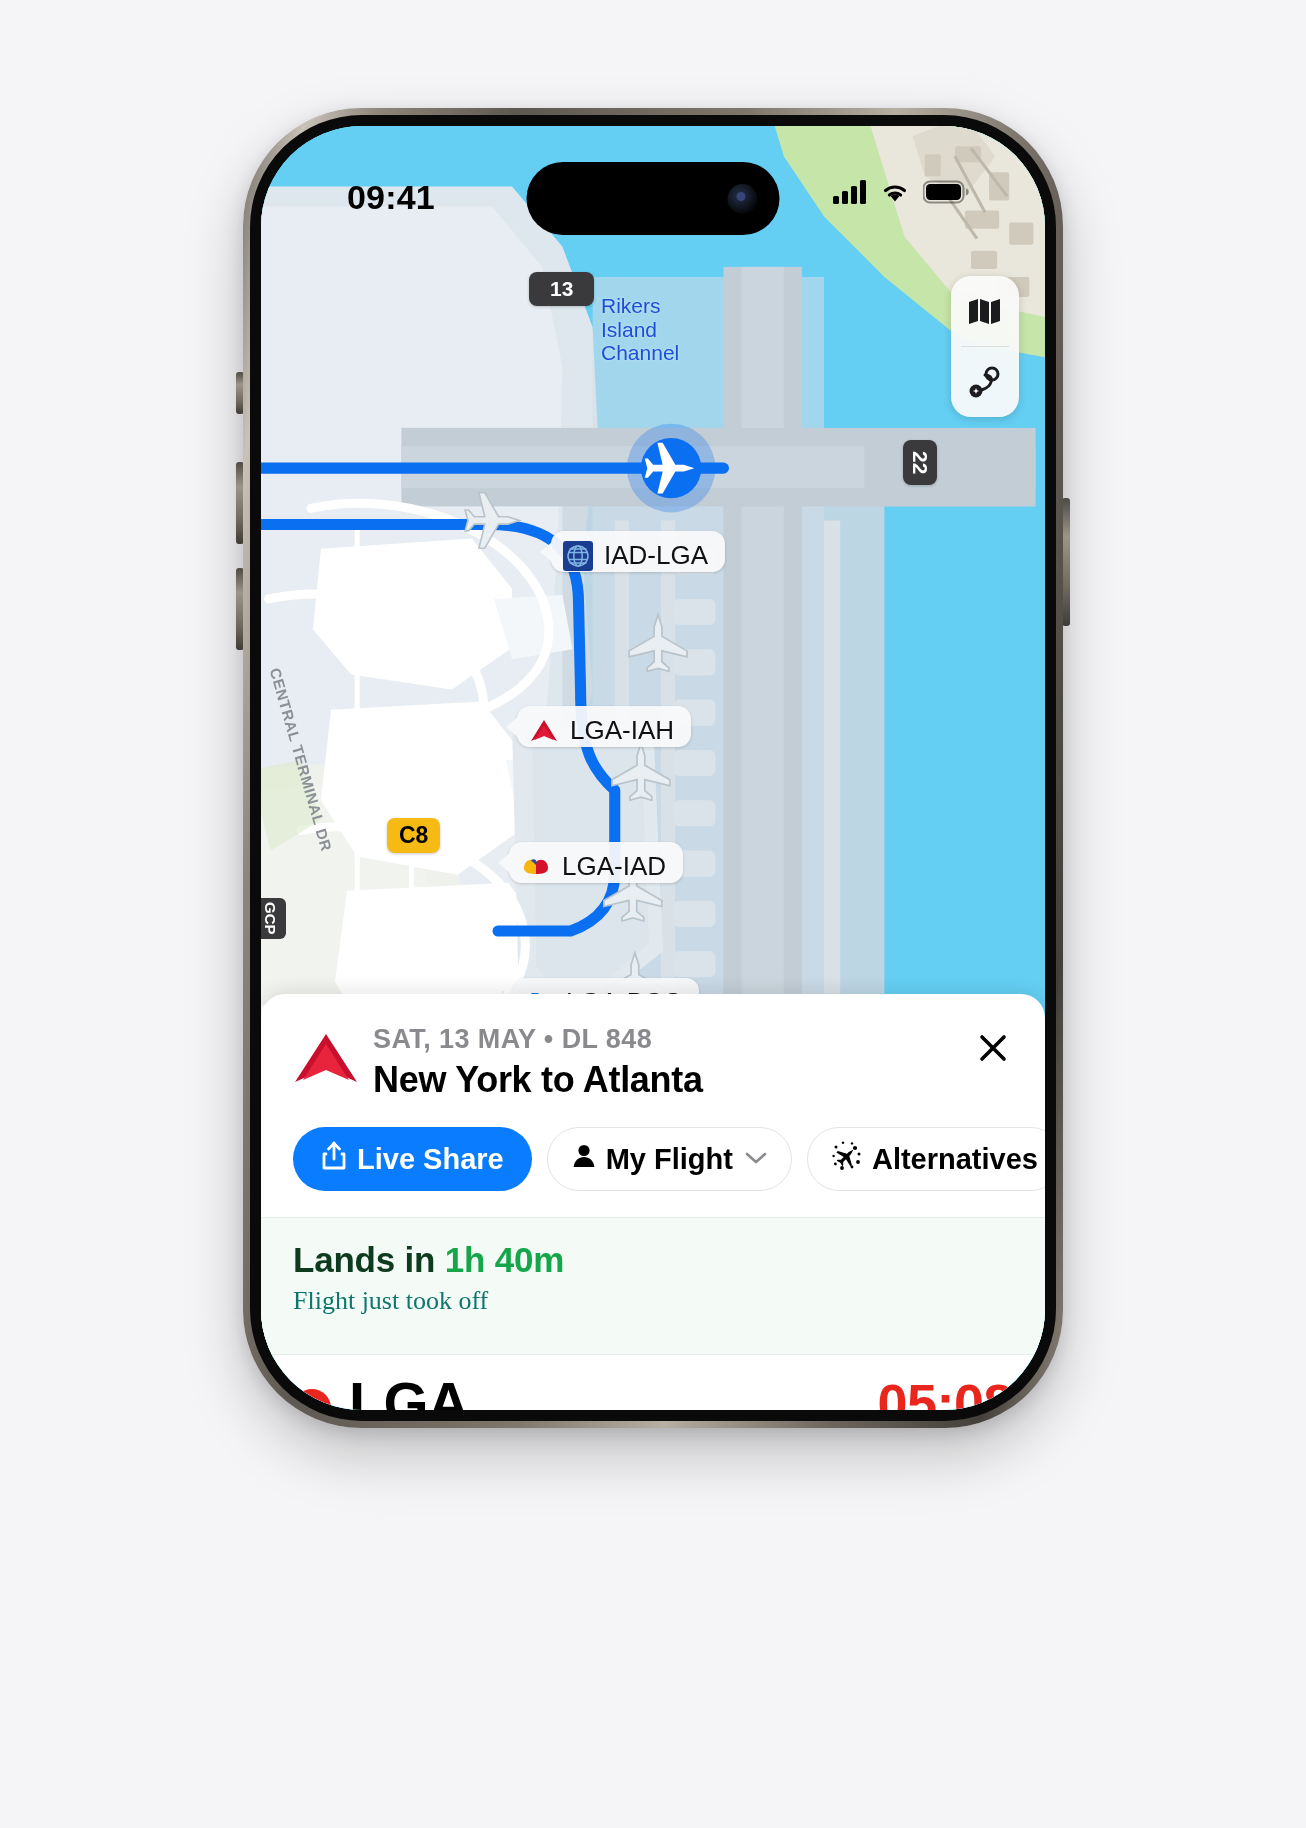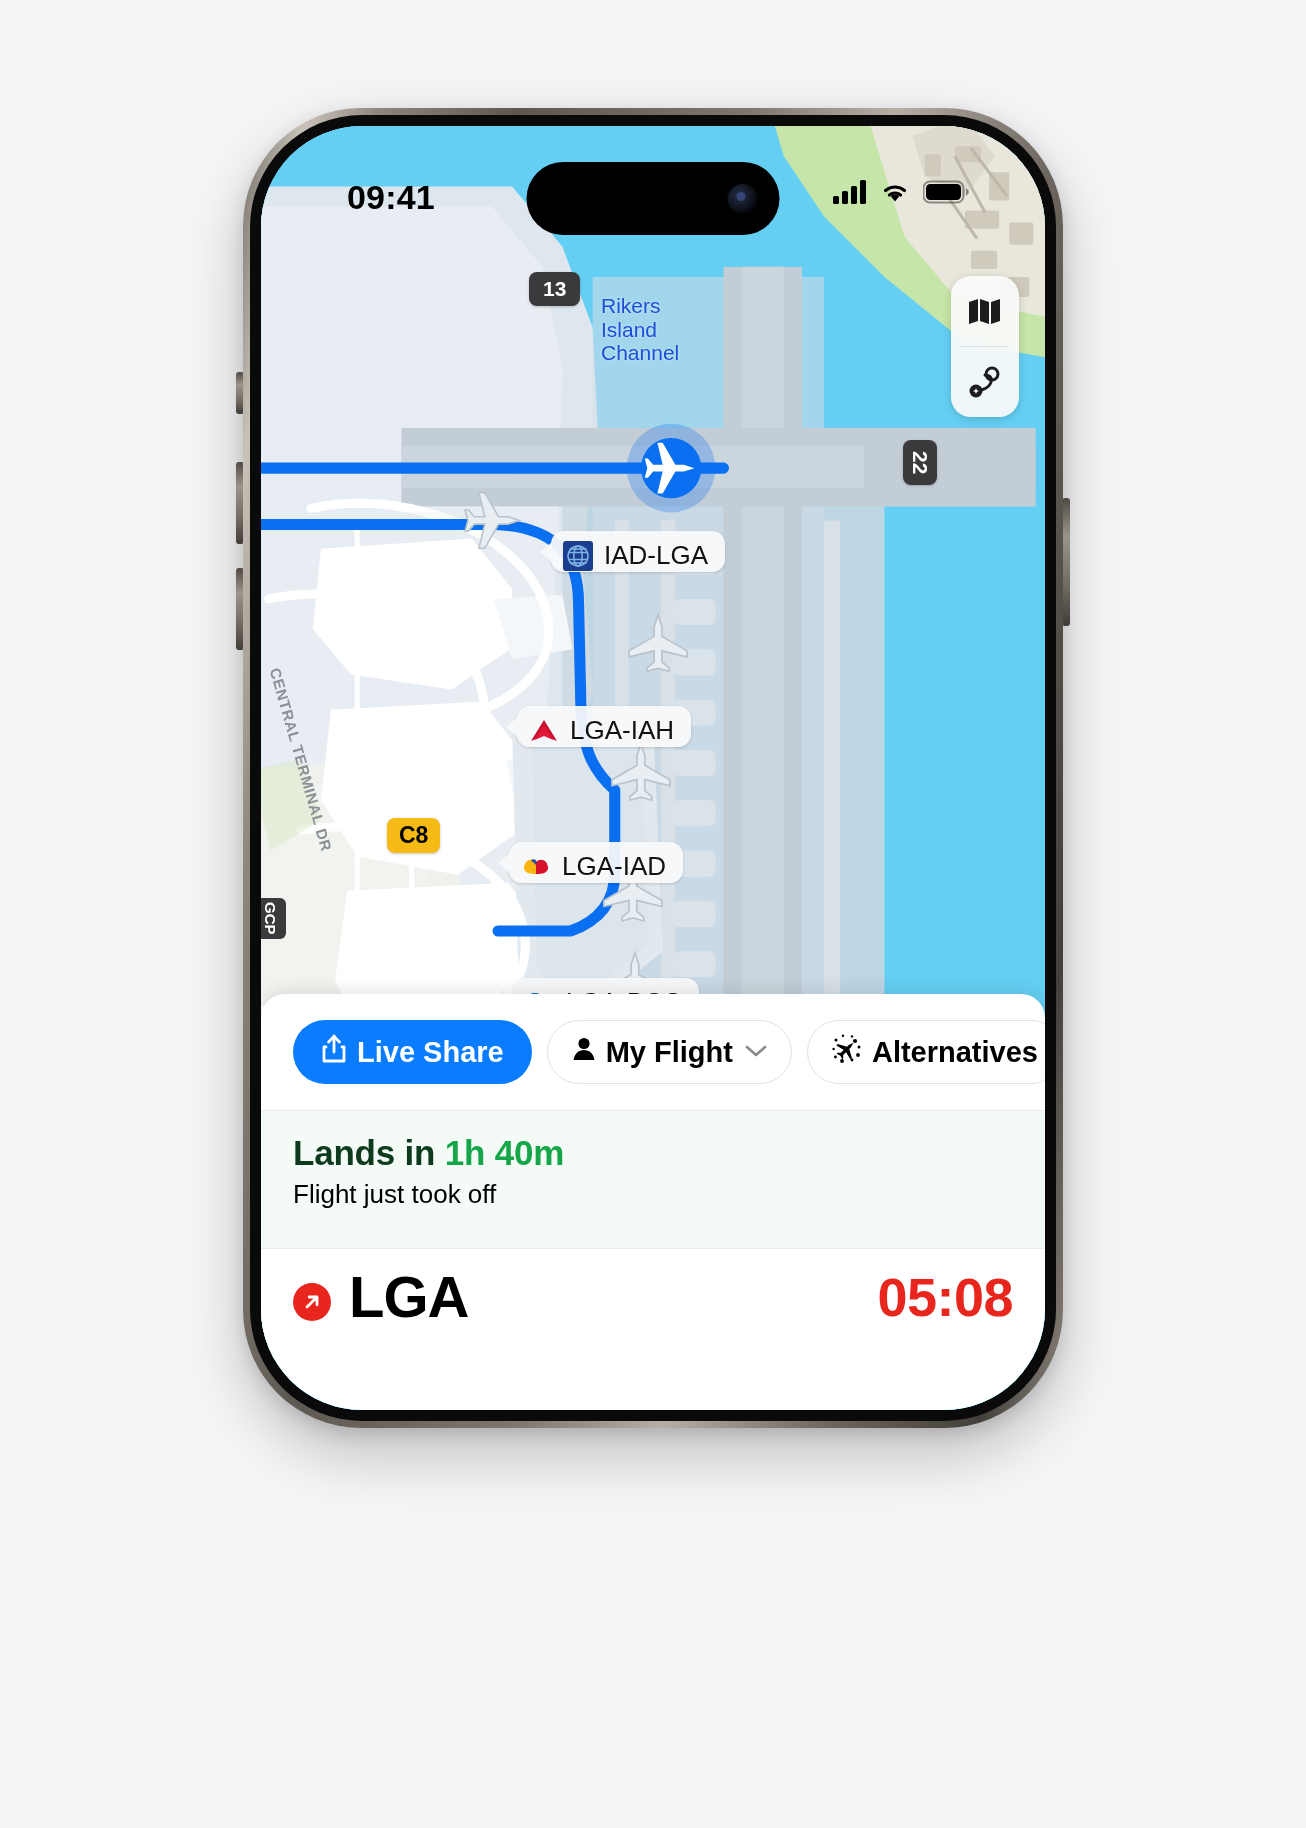--- a/index.html
+++ b/index.html
@@ -123,21 +123,21 @@
     content:""; position:absolute; right:-11px; top:50%; transform:translateY(-50%);
     border-top: 10px solid transparent; border-bottom: 10px solid transparent;
     border-left: 12px solid rgba(248,249,250,.94);
   }
   .logo-box { width: 30px; height: 30px; flex: 0 0 30px; }
 
   .runway-tag {
     position: absolute; z-index: 18;
     background: #3a3a3c; color:#fff;
     font-size: 21px; font-weight: 700;
-    padding: 5px 14px; border-radius: 8px;
+    padding: 5px 21px; border-radius: 8px;
     box-shadow: 0 1px 3px rgba(0,0,0,.2);
   }
   .runway-tag.vert { writing-mode: vertical-rl; padding: 11px 5px; }
 
   .gate-tag {
     position: absolute; z-index: 22;
     background: #f5ba13; color: #000;
     font-size: 23px; font-weight: 700;
     padding: 4px 12px; border-radius: 8px;
     box-shadow: 0 1px 3px rgba(0,0,0,.22);
@@ -203,21 +203,21 @@
   .chev { font-size: 19px; color: #8a8a8e; margin-left: 2px; }
 
   .status-band {
     background: #f4fbf6;
     border-top: 1px solid #e6eee9;
     border-bottom: 1px solid #e6eee9;
     padding: 22px 32px 38px 32px;
   }
   .status-main { font-size: 35px; font-weight: 700; color: #0e3a1e; letter-spacing: -.2px; }
   .status-main .hl { color: #16a64a; }
-  .status-sub { font-size: 26px; color: #000000; margin-top: 6px; }
+  .status-sub { font-size: 26px; color: #0f766e; margin-top: 6px; font-family: Liberation Serif, serif; }
 
   .leg-row {
     display: flex; align-items: flex-start;
     padding: 18px 32px 0 32px;
   }
   .leg-dot {
     width: 38px; height: 38px; border-radius: 50%;
     background: #e8261e; flex: 0 0 38px;
     display: flex; align-items: center; justify-content: center;
     margin-top: 16px;
@@ -496,20 +496,39 @@
               <rect x="0.5" y="1.5" width="40" height="21" rx="6.5" fill="none" stroke="#000" stroke-width="2" opacity=".4"></rect>
               <rect x="3" y="4" width="35" height="16" rx="4.2" fill="#000"></rect>
               <path d="M43 8.5 v7 a3.6 3.6 0 0 0 0-7z" fill="#000" opacity=".4"></path>
             </svg>
           </span>
         </div>
       </div>
 
       <div class="sheet">
 
+        <div class="sheet-head">
+          <span class="airline-mark">
+            <svg viewBox="0 0 66 56">
+              <path d="M33 4 L64 52 L33 38 L2 52 Z" fill="#c8102e"></path>
+              <path d="M33 14 L56 50 L33 40 L10 50 Z" fill="#e8243c"></path>
+            </svg>
+          </span>
+          <div class="head-text">
+            <div class="head-meta">SAT, 13 MAY • DL 848</div>
+            <div class="head-title">New York to Atlanta</div>
+          </div>
+          <div class="close-btn">
+            <span>
+              <svg width="36" height="36" viewBox="0 0 36 36">
+                <path d="M7 7 L29 29 M29 7 L7 29" stroke="#000" stroke-width="3.6" stroke-linecap="round"></path>
+              </svg>
+            </span>
+          </div>
+        </div>
 
         <div class="chips">
           <div class="chip primary">
             <span>
               <svg width="26" height="30" viewBox="0 0 26 30">
                 <path d="M13 2 L13 18" stroke="#fff" stroke-width="2.8" stroke-linecap="round"></path>
                 <path d="M7.5 8 L13 2.4 L18.5 8" stroke="#fff" stroke-width="2.8" fill="none" stroke-linecap="round" stroke-linejoin="round"></path>
                 <path d="M5 13 L3 13 L3 27 L23 27 L23 13 L21 13" stroke="#fff" stroke-width="2.8" fill="none" stroke-linecap="round" stroke-linejoin="round"></path>
               </svg>
             </span>

